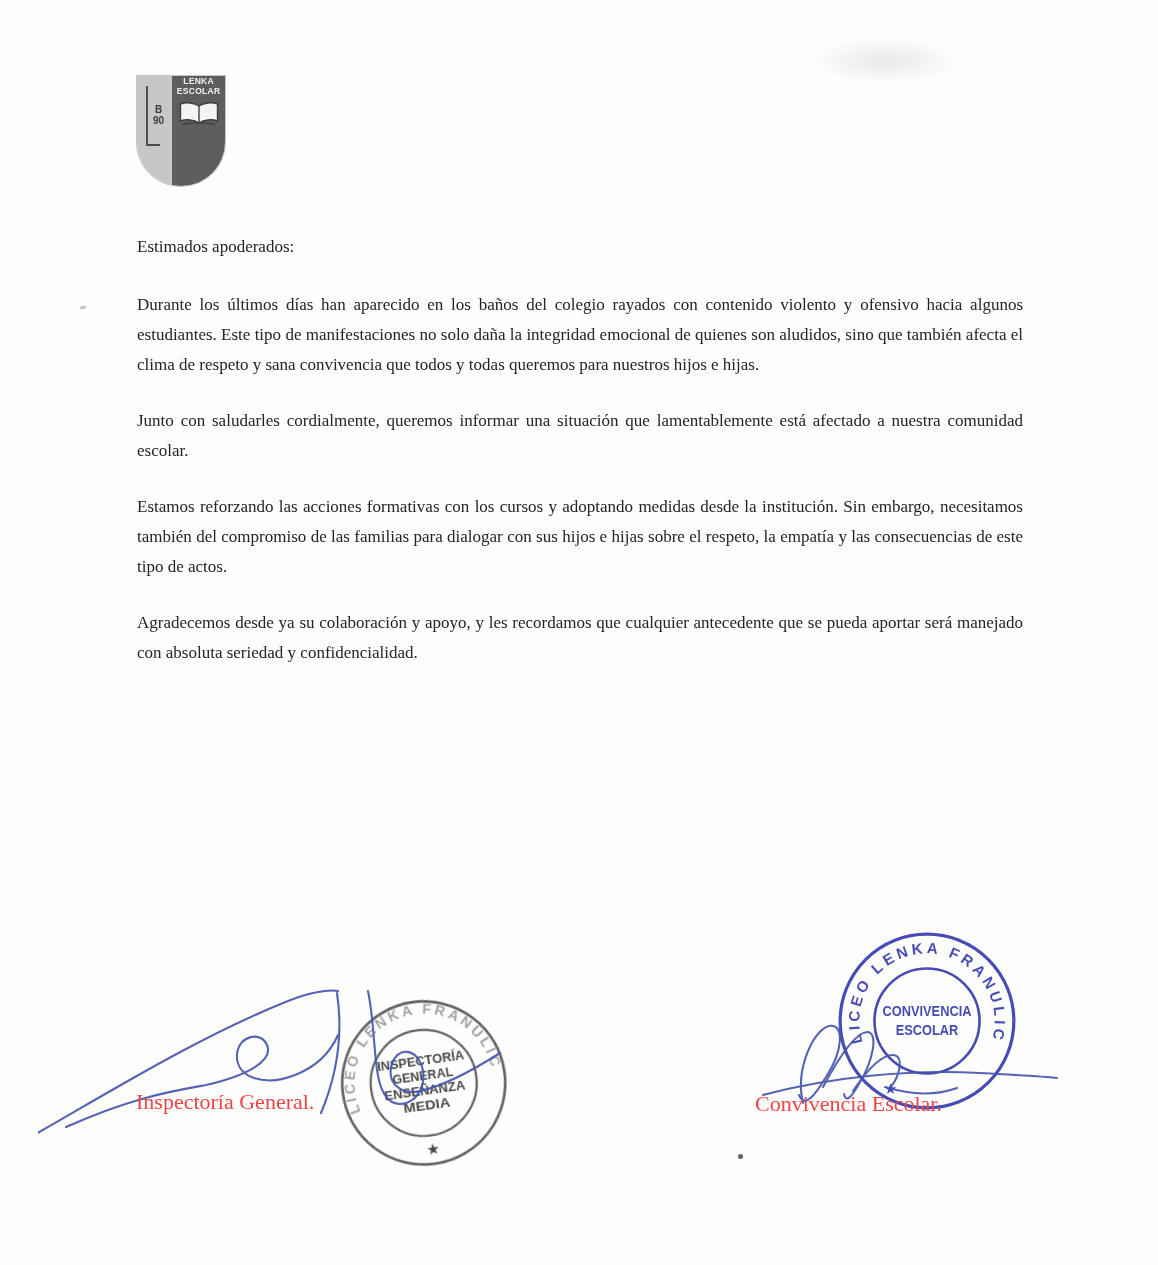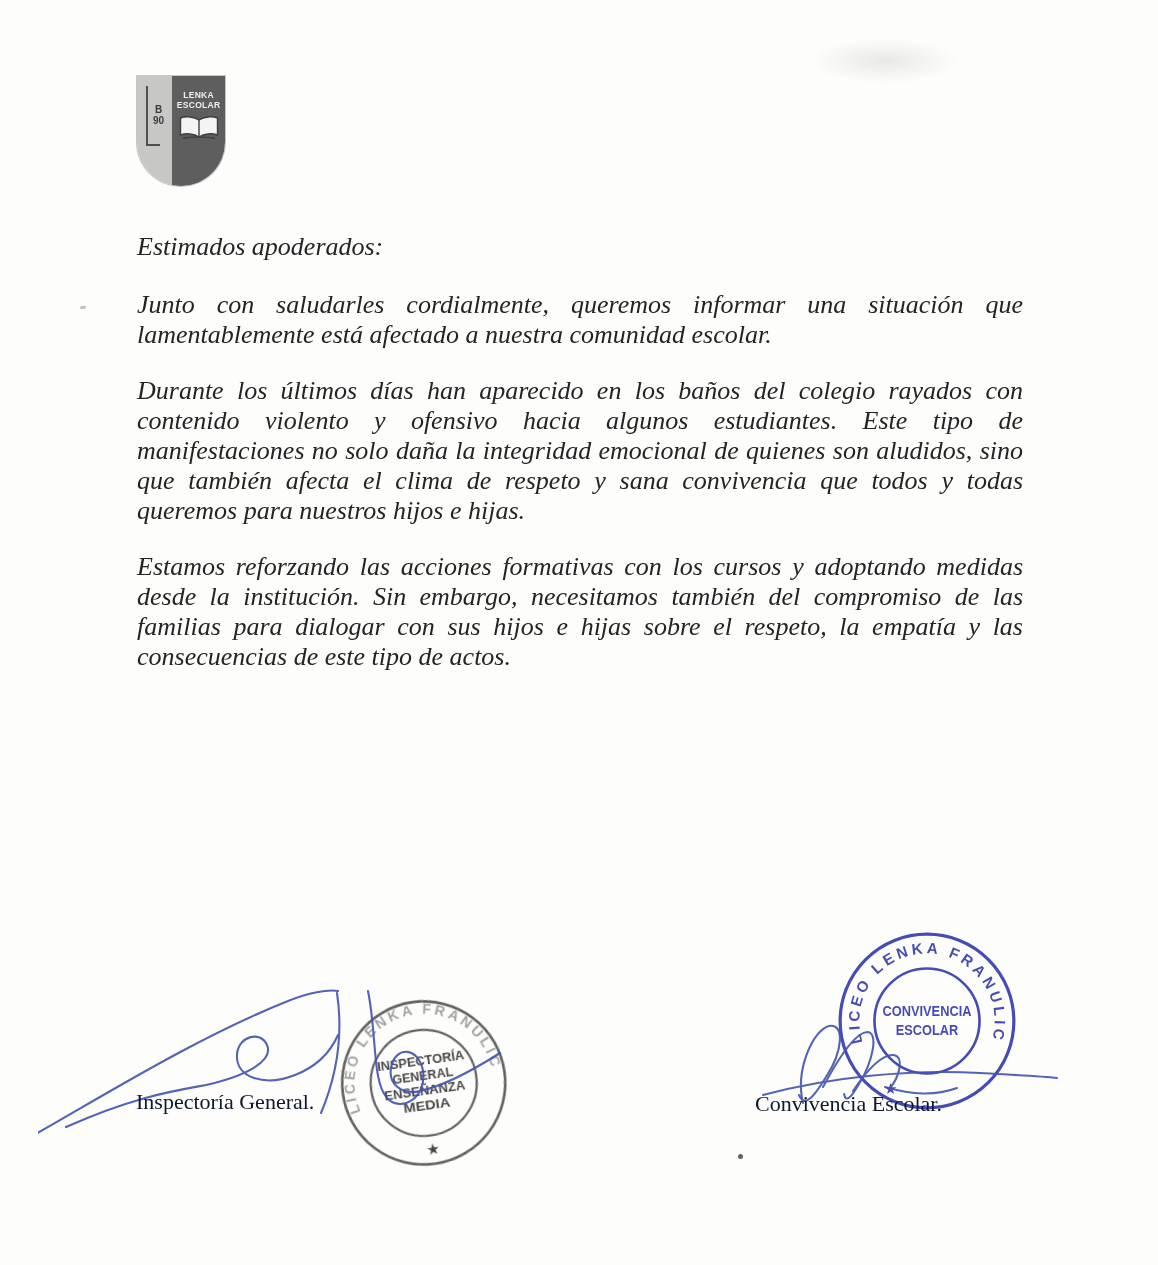--- a/index.html
+++ b/index.html
@@ -13,39 +13,39 @@
   .crest{position:absolute;left:137px;top:76px;width:88px;height:110px;
     border-radius:0 0 44px 44px;overflow:hidden;display:flex;
     box-shadow:0 0 0 1px rgba(90,90,90,.35);filter:blur(.2px);}
   .crest-left{width:40%;background:#c7c7c6;position:relative;}
   .crest-bracket{position:absolute;left:9px;top:10px;width:12px;height:58px;
     border-left:2px solid #4e4e4e;border-bottom:2px solid #4e4e4e;}
   .crest-code{position:absolute;left:16px;top:28px;display:flex;flex-direction:column;
     align-items:center;font-family:"Liberation Sans",sans-serif;
     font-size:10px;font-weight:bold;color:#3c3c3c;line-height:11px;}
   .crest-right{width:60%;background:#5e5e5e;display:flex;flex-direction:column;
-    align-items:center;justify-content:flex-start;padding-top:14px;}
+    align-items:center;justify-content:flex-start;}
   .crest-name{font-family:"Liberation Sans",sans-serif;font-weight:bold;
     color:#efefef;font-size:8.5px;line-height:10px;text-align:center;letter-spacing:.3px;}
   .crest-book{margin-top:5px;}
   
   .letter{position:absolute;left:137px;top:232px;width:886px;
-    font-size:26px;line-height:30px;font-style:italic;}
+    font-size:17px;line-height:30px;}
   .salutation{margin:0 0 28px 0;}
   .letter p{margin:0 0 26px 0;text-align:justify;}
   .closing{margin-top:58px;}
   
   .stamp-svg{position:absolute;}
   #stamp-left{left:322px;top:978px;width:204px;height:214px;
     transform:rotate(-8deg);opacity:.88;filter:blur(.45px);}
   #stamp-right{left:826px;top:920px;width:202px;height:202px;opacity:.92;filter:blur(.25px);}
   .sig-svg{position:absolute;}
   #sig-left{left:38px;top:975px;width:480px;height:170px;}
   #sig-right{left:755px;top:1015px;width:310px;height:110px;}
-  .sig-label{position:absolute;font-size:22px;color:#0f172a;}
+  .sig-label{position:absolute;font-size:22px;color:#ef4444;}
   #label-left{left:136px;top:1089px;}
   #label-right{left:755px;top:1091px;}
   
   .ink-dot{position:absolute;left:738px;top:1154px;width:5px;height:5px;
     border-radius:50%;background:#3a3a3a;opacity:.8;}
   .smudge-tr{position:absolute;left:810px;top:38px;width:150px;height:46px;
     background:radial-gradient(ellipse at center,rgba(150,150,150,.20),rgba(150,150,150,0) 70%);}
   .speck{position:absolute;left:80px;top:306px;width:6px;height:3px;
     background:rgba(110,110,110,.4);transform:rotate(-12deg);border-radius:2px;}
   .stamp-ring-text{font-family:"Liberation Sans",sans-serif;font-weight:bold;}
@@ -75,23 +75,24 @@
         <path d="M6 23.5 C14 21.5 30 21.5 38 23.5" fill="none" stroke="#3f3f3f" stroke-width="1.6"></path>
       </svg>
     </div>
   </div>
 
   <div class="smudge-tr"></div>
   <div class="speck"></div>
 
   <div class="letter">
     <div class="salutation">Estimados apoderados:</div>
+    <p>Durante los últimos días han aparecido en los baños del colegio rayados con contenido violento y ofensivo hacia algunos estudiantes. Este tipo de manifestaciones no solo daña la integridad emocional de quienes son aludidos, sino que también afecta el clima de respeto y sana convivencia que todos y todas queremos para nuestros hijos e hijas.</p>
     <p>Junto con saludarles cordialmente, queremos informar una situación que lamentablemente está afectado a nuestra comunidad escolar.</p>
-    <p>Durante los últimos días han aparecido en los baños del colegio rayados con contenido violento y ofensivo hacia algunos estudiantes. Este tipo de manifestaciones no solo daña la integridad emocional de quienes son aludidos, sino que también afecta el clima de respeto y sana convivencia que todos y todas queremos para nuestros hijos e hijas.</p>
     <p>Estamos reforzando las acciones formativas con los cursos y adoptando medidas desde la institución. Sin embargo, necesitamos también del compromiso de las familias para dialogar con sus hijos e hijas sobre el respeto, la empatía y las consecuencias de este tipo de actos.</p>
+    <p>Agradecemos desde ya su colaboración y apoyo, y les recordamos que cualquier antecedente que se pueda aportar será manejado con absoluta seriedad y confidencialidad.</p>
   </div>
 
   <svg id="stamp-left" class="stamp-svg" viewBox="0 0 200 210">
     <defs>
       <path id="ringL" d="M 36.1 126.3 A 68 68 0 1 1 163.9 126.3" fill="none"></path>
     </defs>
     <circle cx="100" cy="103" r="80" fill="none" stroke="#2f2f2f" stroke-width="2.6" opacity=".85"></circle>
     <circle cx="100" cy="103" r="52" fill="none" stroke="#2f2f2f" stroke-width="2.2" opacity=".85"></circle>
     <text class="stamp-ring-text" font-size="14" letter-spacing="3" fill="#2f2f2f" opacity=".5">
       <textPath href="#ringL" startOffset="4">LICEO LENKA FRANULIC</textPath>

